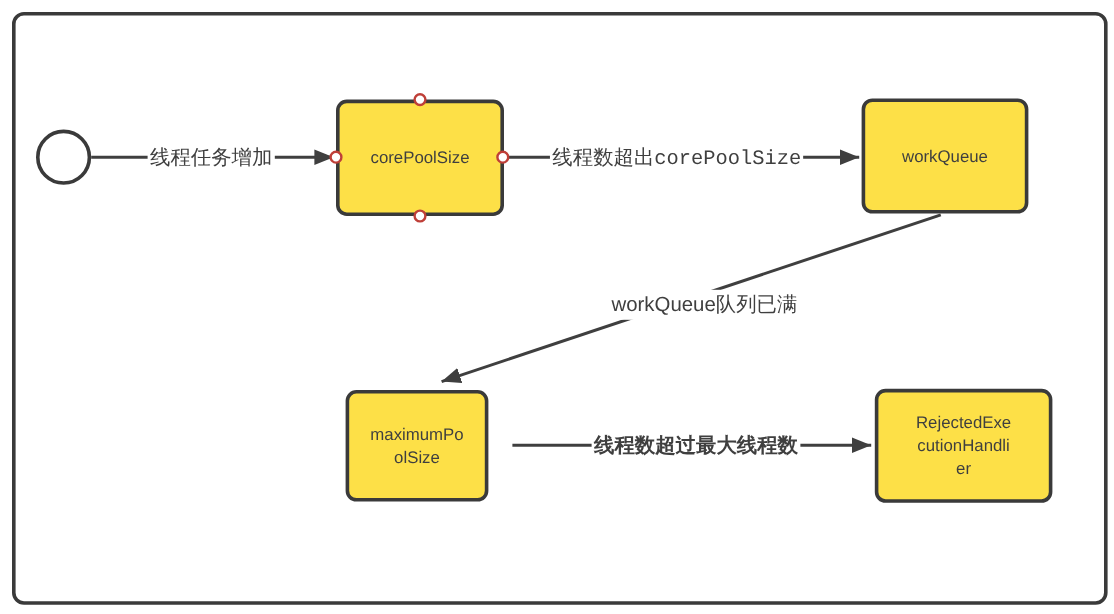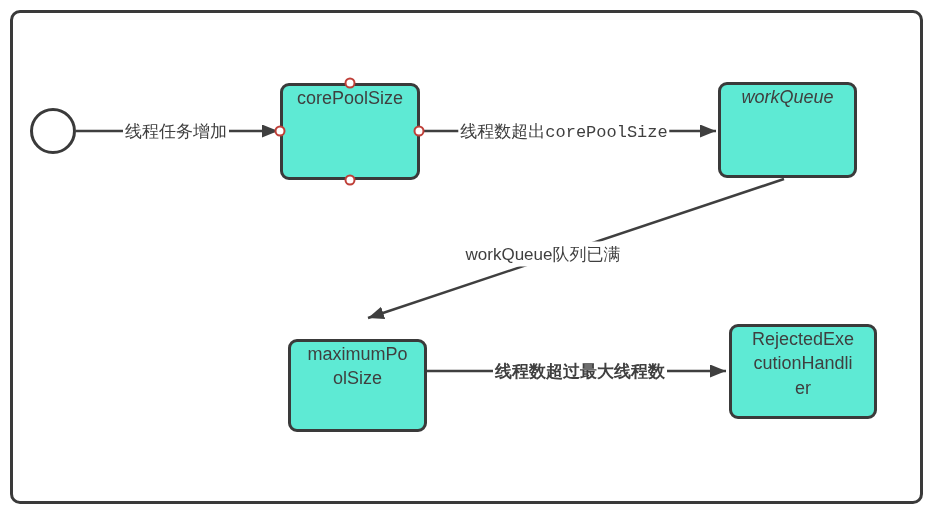--- a/index.html
+++ b/index.html
@@ -27,63 +27,63 @@
     z-index: 0;
   }
   svg.edges {
     position: absolute;
     left: 0;
     top: 0;
     z-index: 1;
   }
   .node {
     position: absolute;
-    background: #5eead4;
+    background: #fde047;
     border: 3px solid #3a3a3a;
     border-radius: 9px;
     box-sizing: border-box;
     display: flex;
-    align-items: flex-start;
+    align-items: center;
     justify-content: center;
     text-align: center;
     color: #3f3f3f;
-    font-size: 18px;
+    font-size: 14px;
     line-height: 1.35;
     white-space: pre-line;
     z-index: 2;
   }
   .start-node {
     position: absolute;
     left: 30px;
     top: 108px;
     width: 46px;
     height: 46px;
     border: 3px solid #3a3a3a;
     border-radius: 50%;
     background: #ffffff;
     box-sizing: border-box;
     z-index: 2;
   }
   .node-corepoolsize   { left: 280px; top:  83px; width: 140px; height: 97px; }
-  .node-workqueue      { left: 718px; top:  82px; width: 139px; height: 96px; font-style: italic; }
-  .node-maximumpoolsize{ left: 288px; top: 339px; width: 139px; height: 93px; }
+  .node-workqueue      { left: 718px; top:  82px; width: 139px; height: 96px; }
+  .node-maximumpoolsize{ left: 288px; top: 325px; width: 119px; height: 93px; }
   .node-rejected       { left: 729px; top: 324px; width: 148px; height: 95px; }
   .edge-label {
     position: absolute;
     transform: translate(-50%, -50%);
     background: #ffffff;
     color: #3f3f3f;
     font-size: 17px;
     white-space: nowrap;
     padding: 1px 2px;
     z-index: 3;
   }
   .edge-label-1 { left: 176px; top: 131px; }
   .edge-label-2 { left: 564px; top: 131px; font-family: Liberation Mono, monospace; }
-  .edge-label-3 { left: 543px; top: 254px; }
+  .edge-label-3 { left: 587px; top: 254px; }
   .edge-label-4 { left: 580px; top: 371px; font-weight: bold; }
   .anchor {
     position: absolute;
     width: 11px;
     height: 11px;
     border: 2px solid #bf3f38;
     border-radius: 50%;
     background: #ffffff;
     box-sizing: border-box;
     transform: translate(-50%, -50%);

